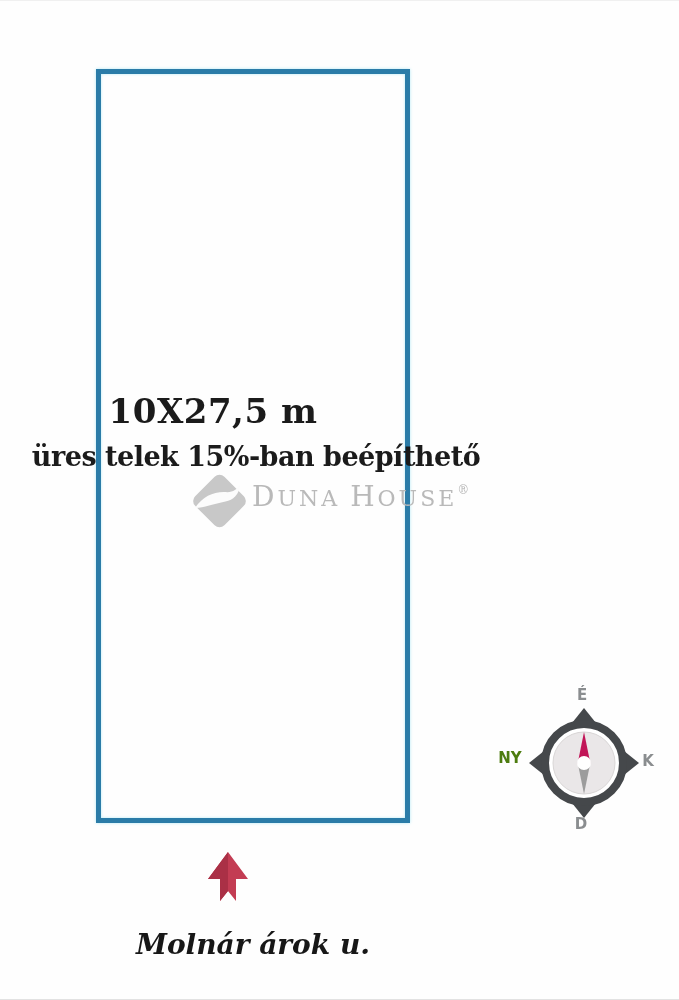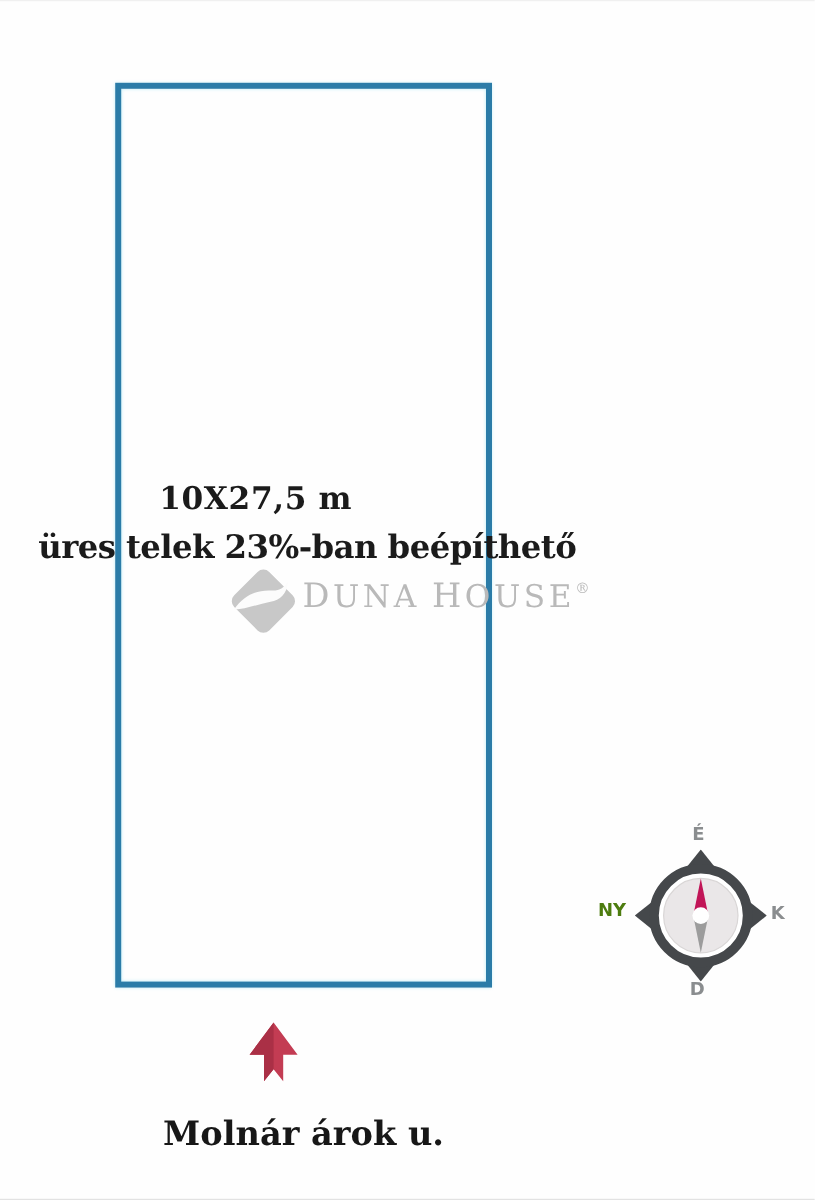--- a/index.html
+++ b/index.html
@@ -21,58 +21,59 @@
     left: 96px; top: 68px;
     width: 314px; height: 754px;
     border: 5px solid #2b7ca8;
     box-sizing: border-box;
     box-shadow: 0 0 3px rgba(160,230,245,.8), inset 0 0 3px rgba(160,230,245,.8);
   }
 
   
   .dims-label {
     position: absolute;
-    left: 0; top: 400px; width: 426px;
+    left: 0; top: 390px; width: 426px;
     text-align: center;
     font-weight: bold;
-    font-size: 26px;
+    font-size: 34px;
     color: #1b1b1b;
     letter-spacing: .5px;
   }
   .zoning-label {
     position: absolute;
     left: 0; top: 440px; width: 512px;
     text-align: center;
     font-weight: bold;
     font-size: 27px;
     color: #1b1b1b;
     letter-spacing: -0.5px;
   }
   .street-name {
     position: absolute;
     left: 96px; top: 927px; width: 314px;
     text-align: center;
     font-weight: bold;
     font-size: 28px;
     color: #171717;
+    font-style: italic;
   }
 
   
   .watermark { position: absolute; left: 0; top: 0; }
   .wm-logo { position: absolute; left: 190px; top: 470px; width: 59px; height: 60px; }
   .wm-text {
     position: absolute;
     left: 252px; top: 482px;
     white-space: nowrap;
     color: #b9b9b9;
     letter-spacing: 3px;
     line-height: 1;
   }
   .wm-cap { font-size: 28px; }
-  .wm-sc  { font-size: 26px; }
+  .wm-sc  { font-size: 22px; }
   .wm-space { font-size: 22px; }
   .wm-reg {
     font-size: 12px;
     position: relative; top: -12px;
     letter-spacing: 0;
   }
 
   
   .compass { position: absolute; left: 495px; top: 682px; width: 170px; height: 155px; }
   .compass-svg { position: absolute; left: 34px; top: 25px; width: 110px; height: 110px; }
@@ -94,21 +95,21 @@
 </style>
 </head>
 <body>
 
 <div class="canvas">
 
   <div class="plot-rect" style="border-color: rgb(43, 124, 168);"></div>
 
   <div class="dims-label">10X27,5 m</div>
 
-  <div class="zoning-label">üres telek 23%-ban beépíthető</div>
+  <div class="zoning-label">üres telek 15%-ban beépíthető</div>
 
   <div class="watermark">
     <svg class="wm-logo" viewBox="0 0 60 60">
       <rect x="9" y="9" width="42" height="42" rx="7" transform="rotate(45 30 30)" fill="#c8c8c8"></rect>
       <path d="M5,37 C14,25 24,20 38,21 C44,21 48,18 51,13 C50,24 44,29 36,30.5 C24,33 12,37.5 5,37 Z" fill="#fcfcfc"></path>
     </svg>
     <div class="wm-text" style="color: rgb(185, 185, 185);"><span class="wm-cap">D</span><span class="wm-sc">UNA</span><span class="wm-space"> </span><span class="wm-cap">H</span><span class="wm-sc">OUSE</span><span class="wm-reg">®</span></div>
   </div>
 
   <div class="compass">

